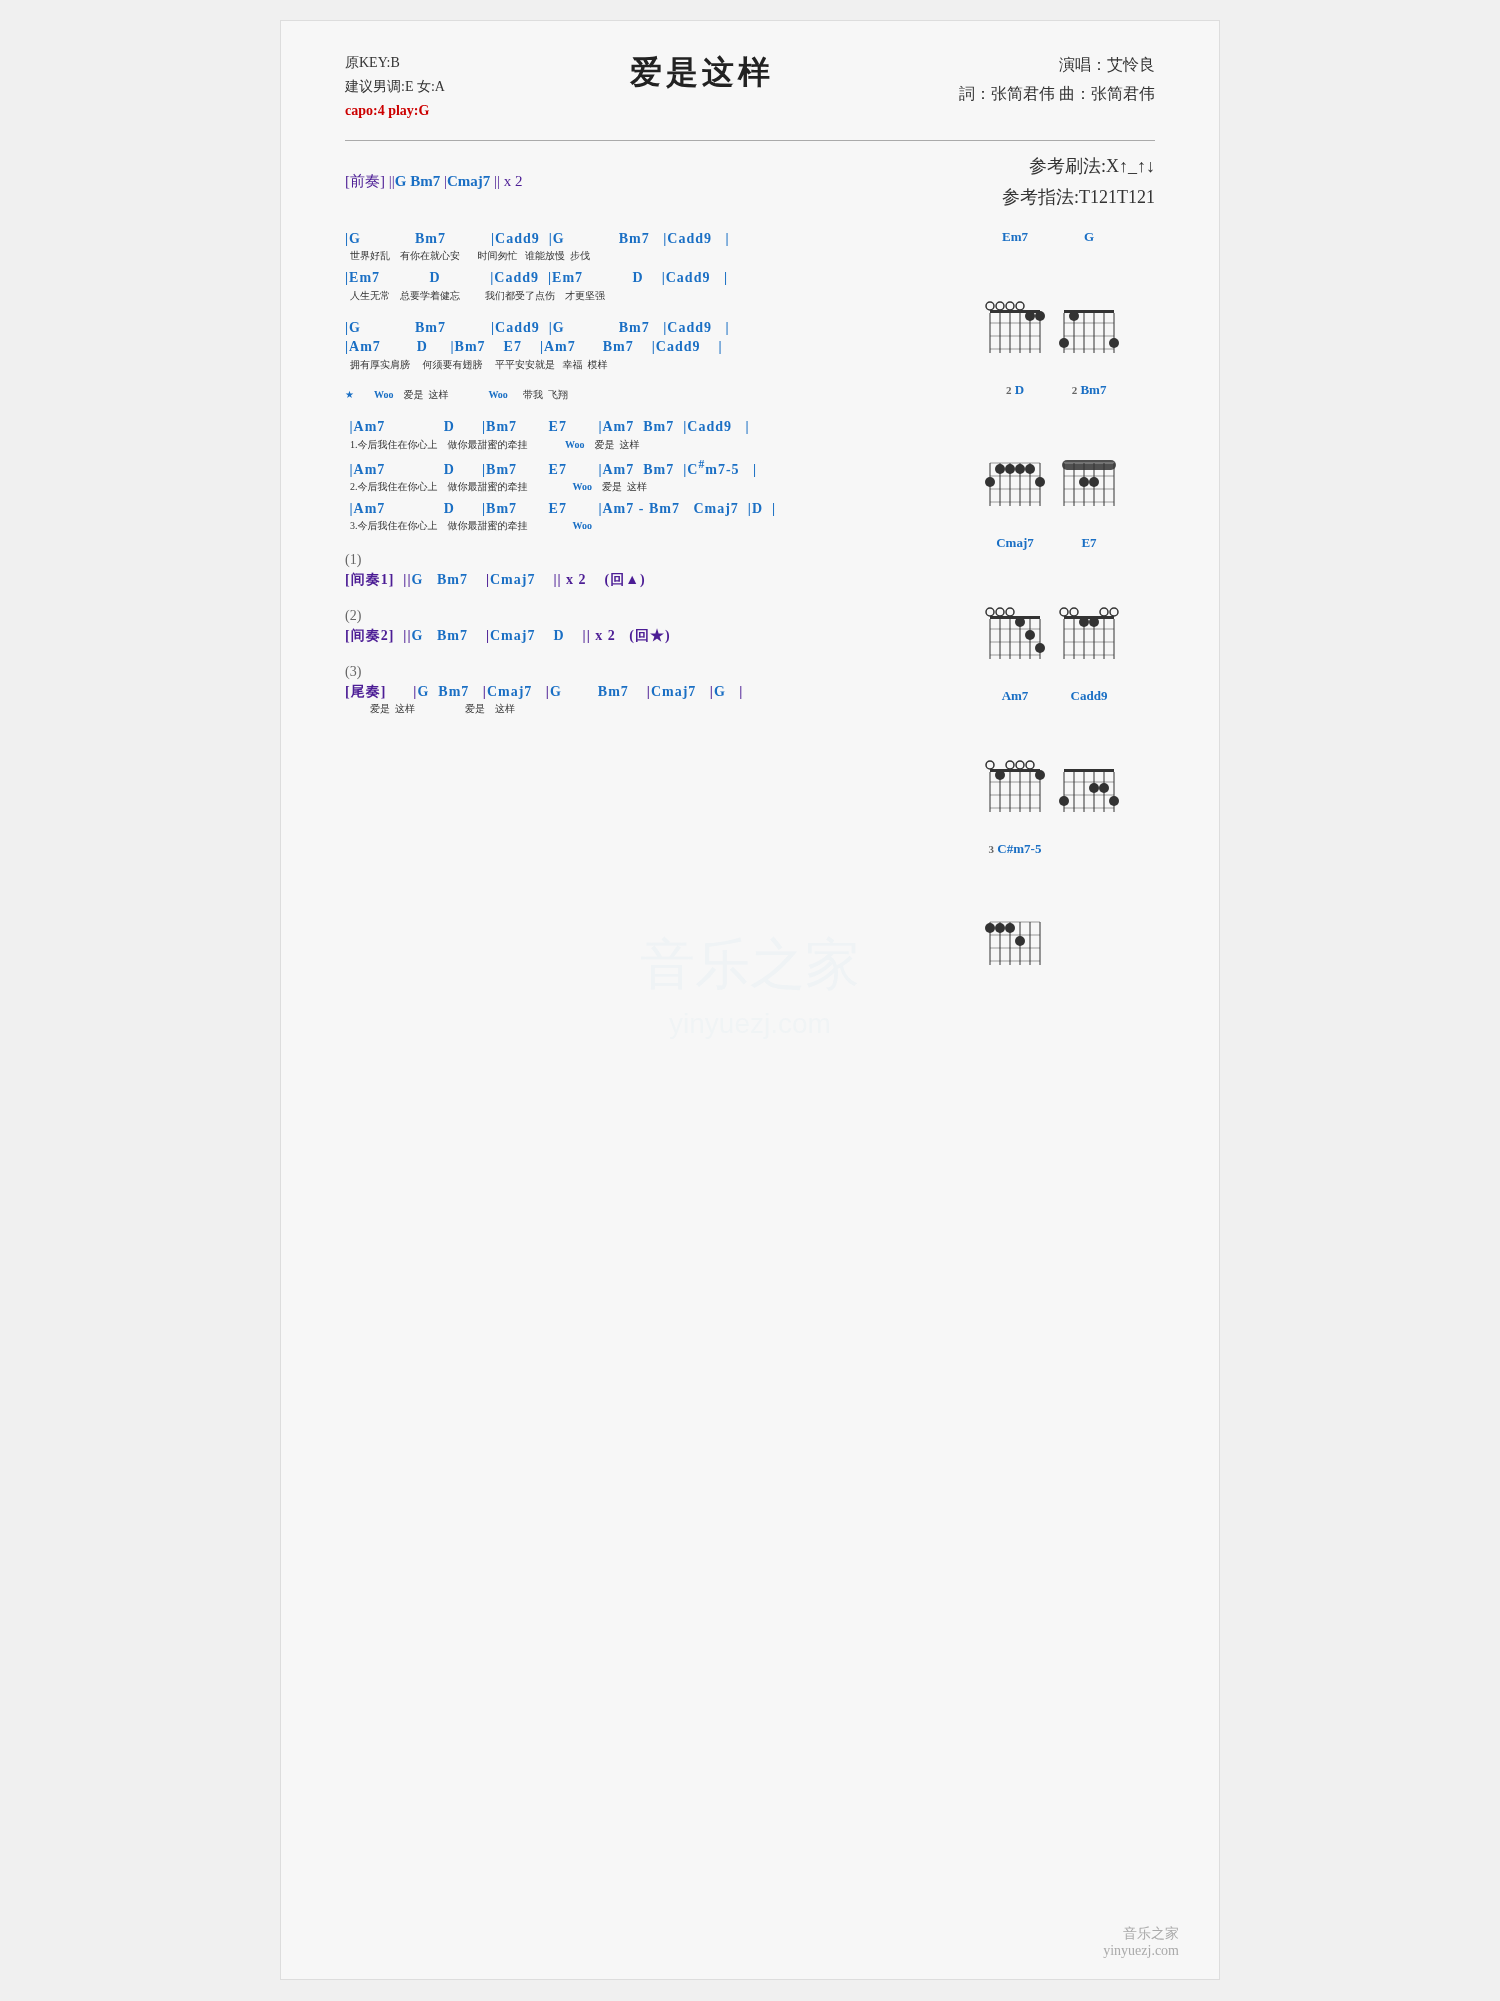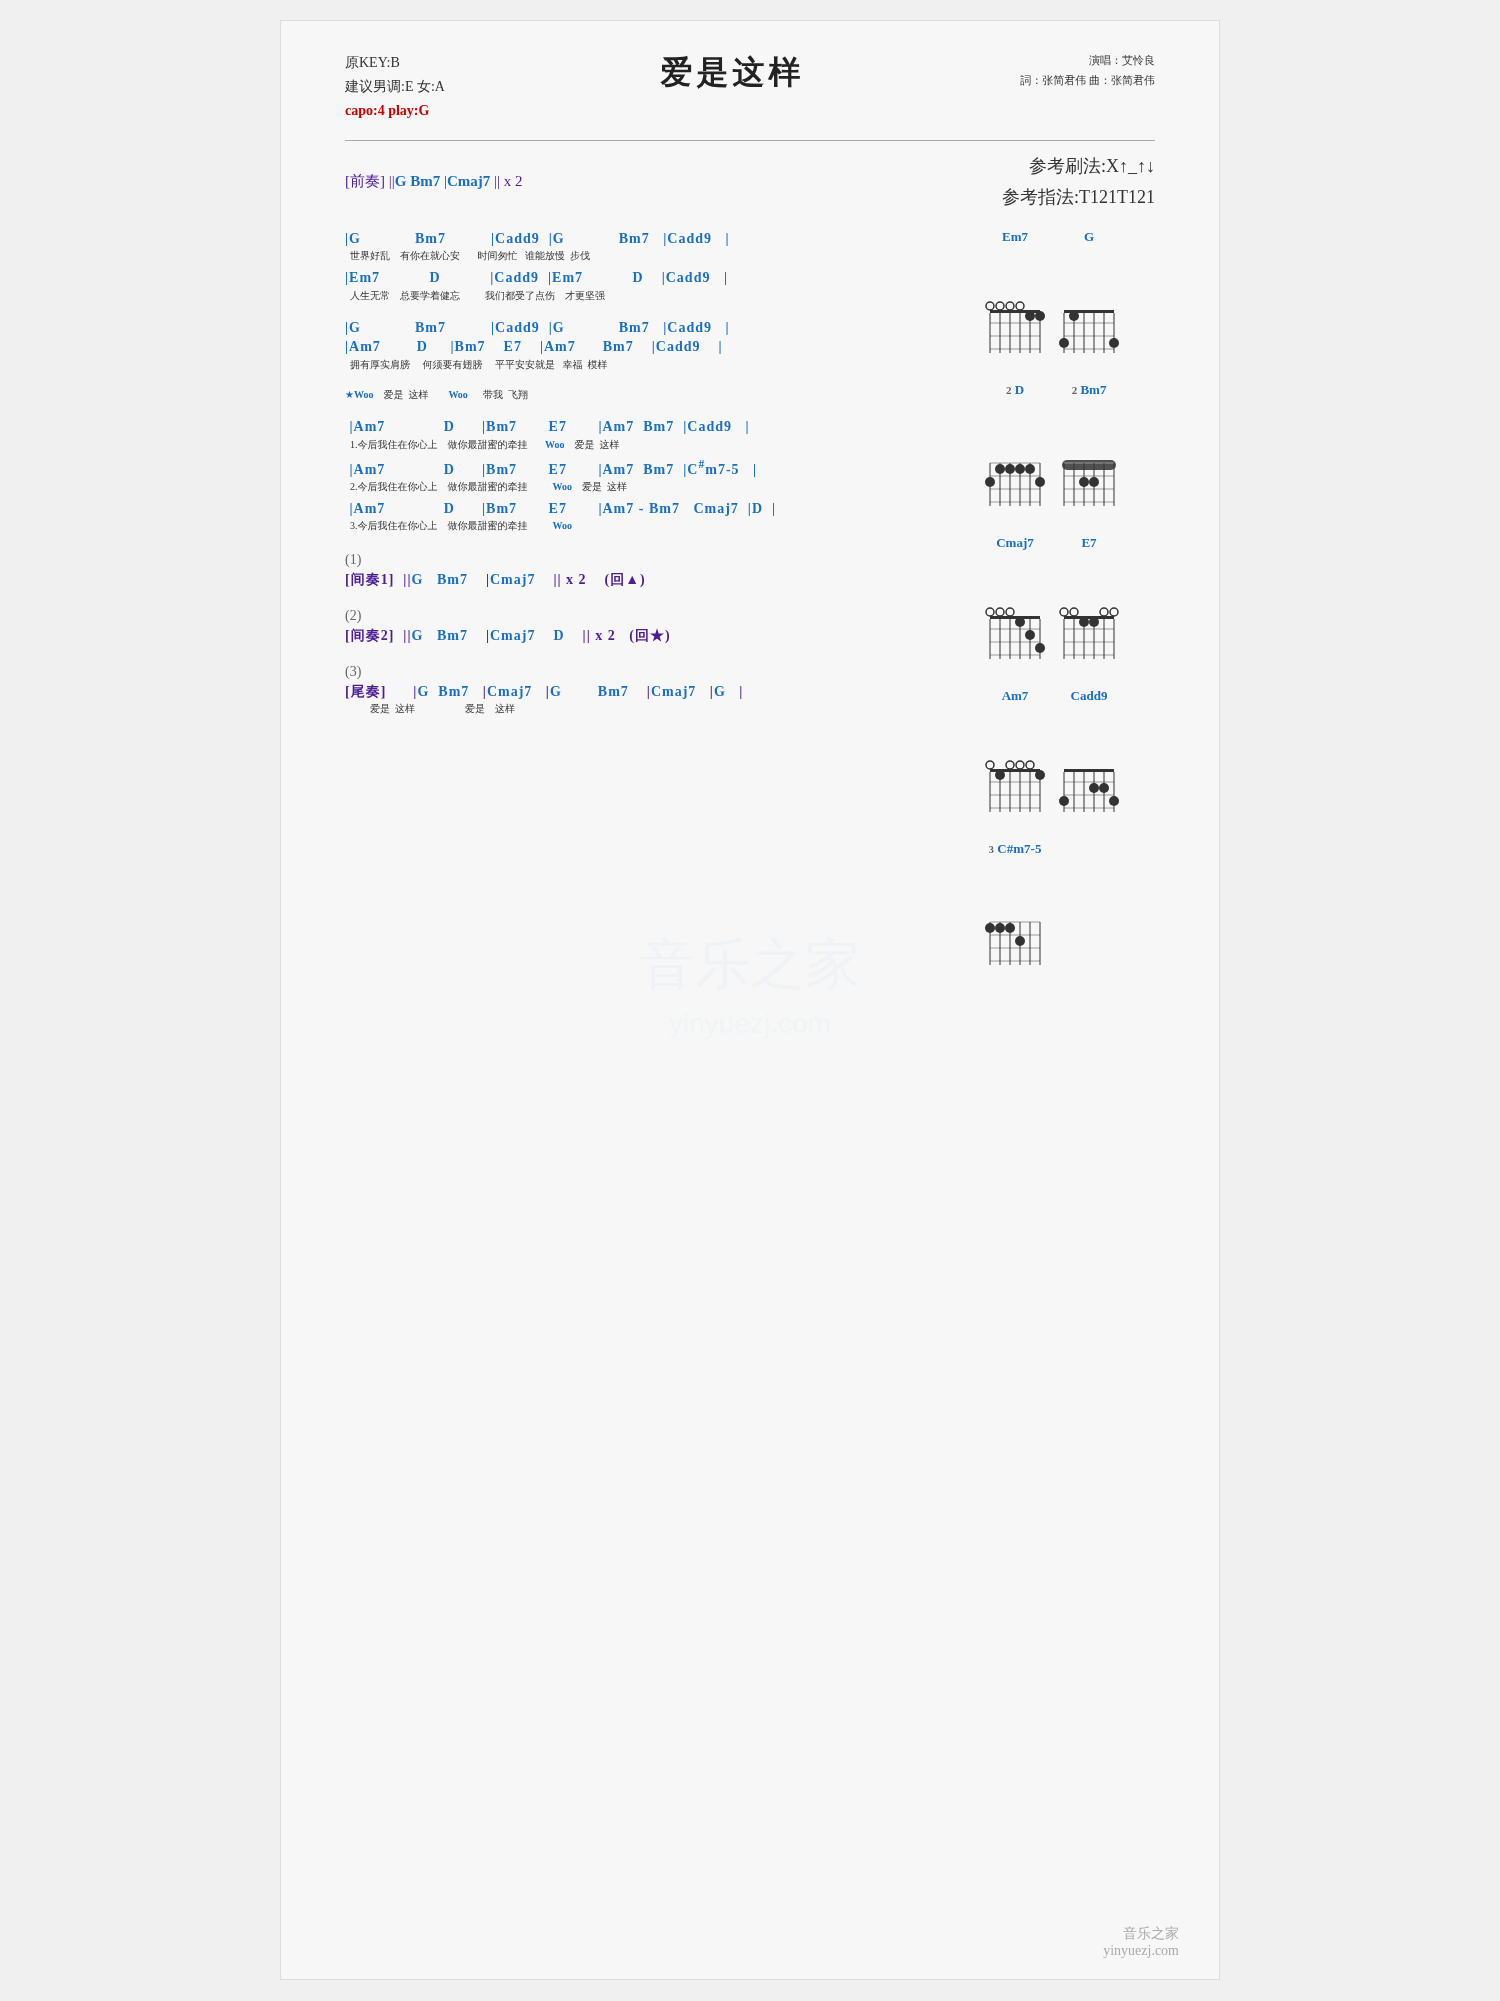--- a/index.html
+++ b/index.html
@@ -39,21 +39,21 @@
       text-align: center;
       flex: 1;
     }
     .song-title {
       font-size: 32px;
       font-weight: bold;
       color: #222;
       letter-spacing: 4px;
     }
     .header-right {
-      font-size: 11px;
+      font-size: 16px;
       color: #333;
       text-align: right;
       line-height: 1.8;
     }
     .divider {
       border: none;
       border-top: 1px solid #aaa;
       margin: 8px 0;
     }
     .prelude-line {
@@ -162,21 +162,21 @@
       margin-bottom: 3px;
       font-weight: bold;
     }
     .diagram-label .chord-name { color: #1a6fc4; }
     svg.chord-diagram {
       display: block;
     }
 
     .inline-chord { color: #1a6fc4; font-weight: bold; }
 
-    .woo-text { color: #1a6fc4; font-weight: bold; }
+    .woo-text { color: #1a6fc4; font-weight: bold; margin-left: 20px; }
   </style>
 </head>
 <body>
 
 <div class="page">
 
   <div class="header">
     <div class="header-left">
       <div>原KEY:B</div>
       <div>建议男调:E 女:A</div>

